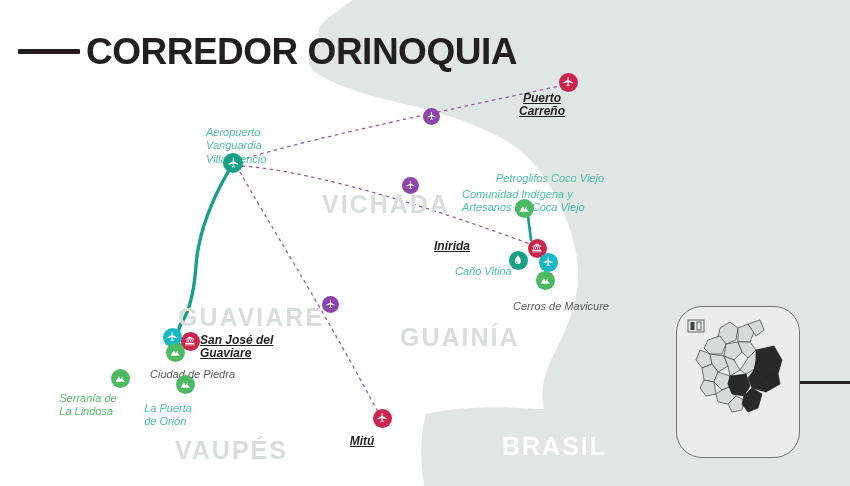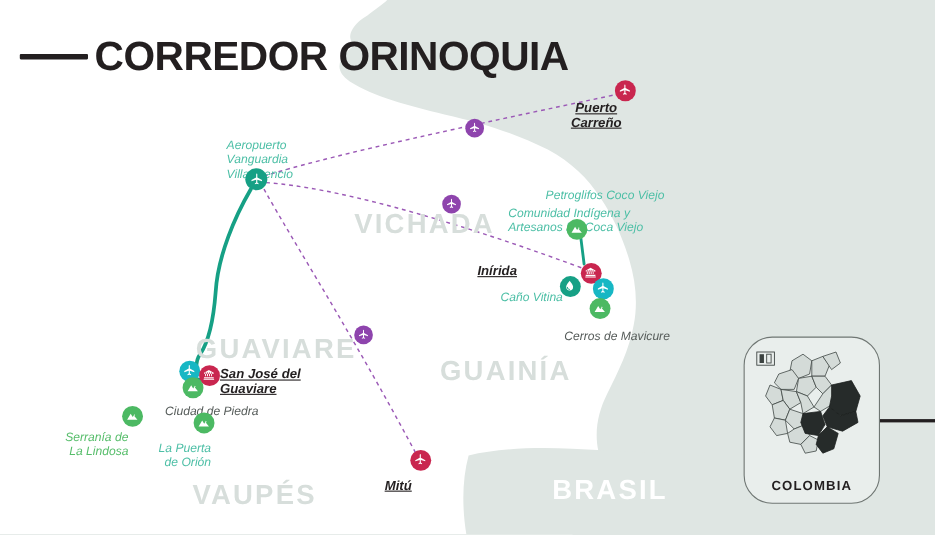--- a/index.html
+++ b/index.html
@@ -44,21 +44,21 @@
 
   
   .poi-label{
     position:absolute;z-index:30;
     font-size:11px;font-style:italic;line-height:1.22;
     white-space:nowrap;
   }
   .poi-label.teal{color:#4dbfa6;}
   .poi-label.green{color:#56bd6a;}
   .poi-label.dark{color:#555b59;}
-  .poi-label.center{text-align:right;}
+  .poi-label.center{text-align:left;}
 
   
   .marker{
     position:absolute;z-index:34;
     border-radius:50%;
     display:flex;align-items:center;justify-content:center;
     box-sizing:border-box;
   }
   .marker svg{display:block;}
   .m-crimson{background:#c9264f;}
@@ -266,16 +266,15 @@
         <path d="M44,58 L60,56 L64,68 L58,78 L46,76 L42,66 Z"></path>
         <path d="M58,78 L66,70 L76,76 L72,90 L62,94 L56,86 Z"></path>
       </g>
 
       <g>
         <rect x="2" y="2" width="16" height="12" fill="none" stroke="#3b4240" stroke-width="0.8"></rect>
         <rect x="4.5" y="4" width="4" height="8" fill="#3b4240"></rect>
         <rect x="11" y="4" width="4" height="8" fill="none" stroke="#3b4240" stroke-width="0.8"></rect>
       </g>
     </svg>
-    <div class="inset-title">COLOMBIA</div>
   </div>
 
 </div>
 
 </body></html>

